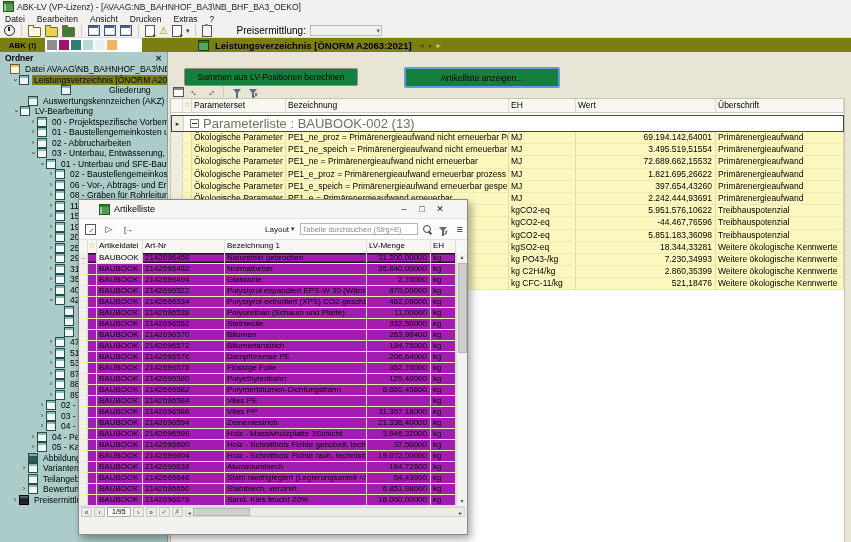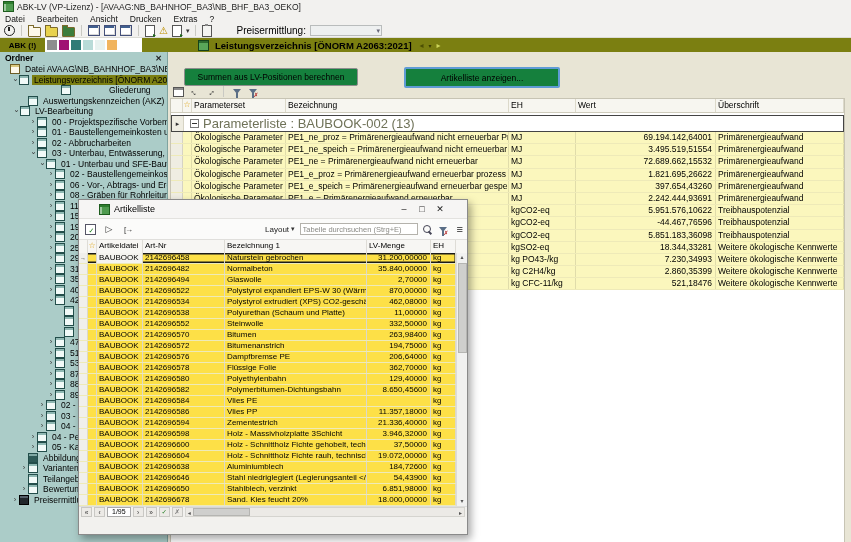--- a/index.html
+++ b/index.html
@@ -116,21 +116,21 @@
   #mg-header{height:13px;background:#f7f6f3;border-bottom:1px solid #d5d3cd;display:flex;font-size:8px}
   .mh{border-right:1px solid #dedcd6;padding:1px 2px 0 2px;box-sizing:border-box;white-space:nowrap;overflow:hidden}
   .mc-marker{flex:0 0 9px;padding:0}
   .mc-star{flex:0 0 9px;padding:0;text-align:center}
   .mc-file{flex:0 0 46px}
   .mc-nr{flex:0 0 82px}
   .mc-bez{flex:0 0 142px}
   .mc-menge{flex:0 0 64px}
   .mc-eh{flex:0 0 25px}
   #mg-rows{position:absolute;left:0;right:11px;top:13px;bottom:0;overflow:hidden}
-  .mrow{height:11px;display:flex;background:#fde047;border-bottom:1px solid #eeeab8;font-size:8px;box-sizing:border-box}
+  .mrow{height:11px;display:flex;background:#a21caf;border-bottom:1px solid #eeeab8;font-size:8px;box-sizing:border-box}
   .mrow>div{border-right:1px solid #dbd8cb;padding:0 2px;line-height:10px;white-space:nowrap;overflow:hidden;box-sizing:border-box}
   .mrow .mc-marker{background:#f0efec;padding:0;text-align:center;font-size:6px;color:#333;line-height:10px}
   .mrow .mc-menge{text-align:right;padding-right:3px}
   .mrow.sel{box-shadow:inset 0 0 0 1.5px #1a1a1a}
   .mrow.sel .mc-file{background:#f4f3ef}
   #mg-vscroll{position:absolute;right:0;top:13px;bottom:0;width:11px;background:#f1f1f0;border-left:1px solid #dcdcda;display:flex;flex-direction:column;align-items:center;box-sizing:border-box}
   #mg-vscroll .sarr{font-size:6px;color:#555;height:9px;line-height:9px}
   #mg-thumb{width:7px;height:88px;background:#cfcfcd;border:1px solid #b5b5b2;margin-top:1px}
   #modal-pager{height:10px;display:flex;align-items:center;gap:2px;background:#f2f1ee;border-top:1px solid #ddd;padding:0 2px;font-size:7px}
   .pbtn{min-width:9px;height:8px;display:flex;align-items:center;justify-content:center;color:#333;border:1px solid #c9c8c4;background:#eceae6;font-size:6.5px}

